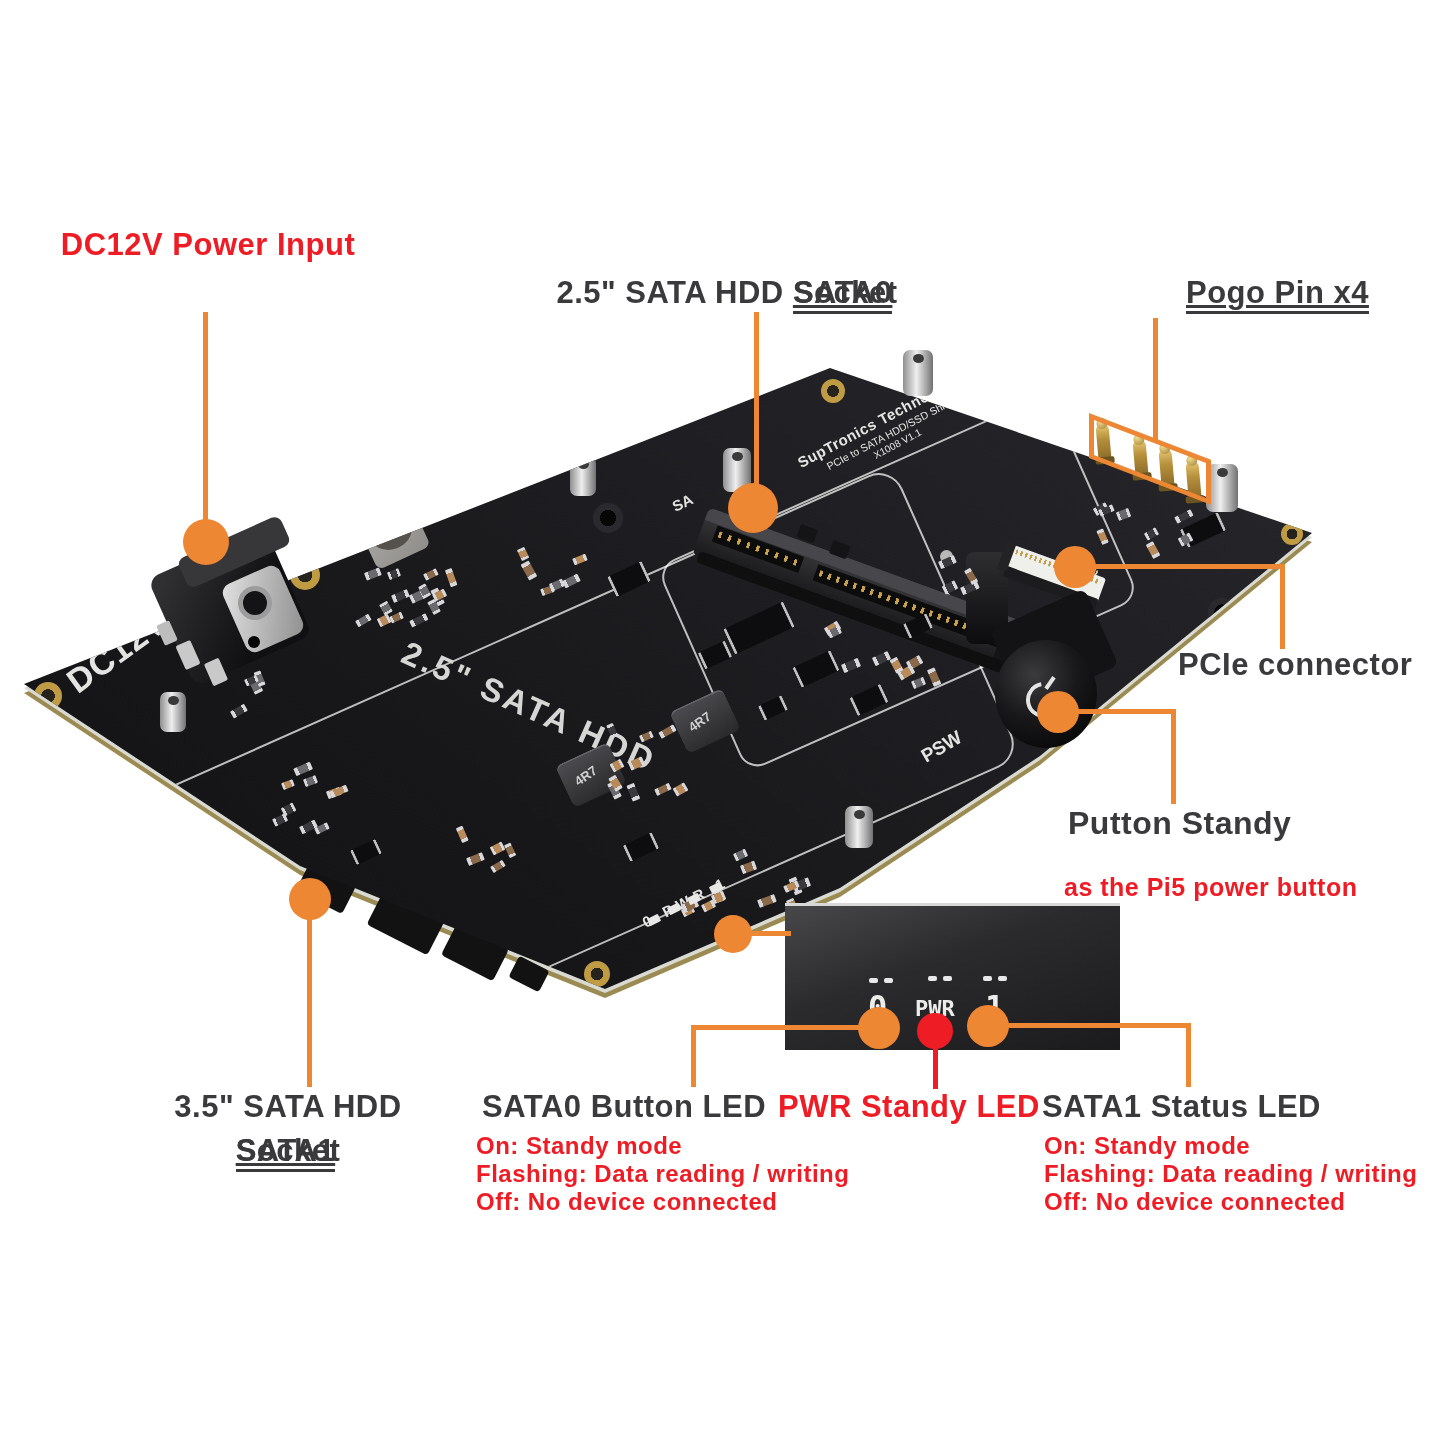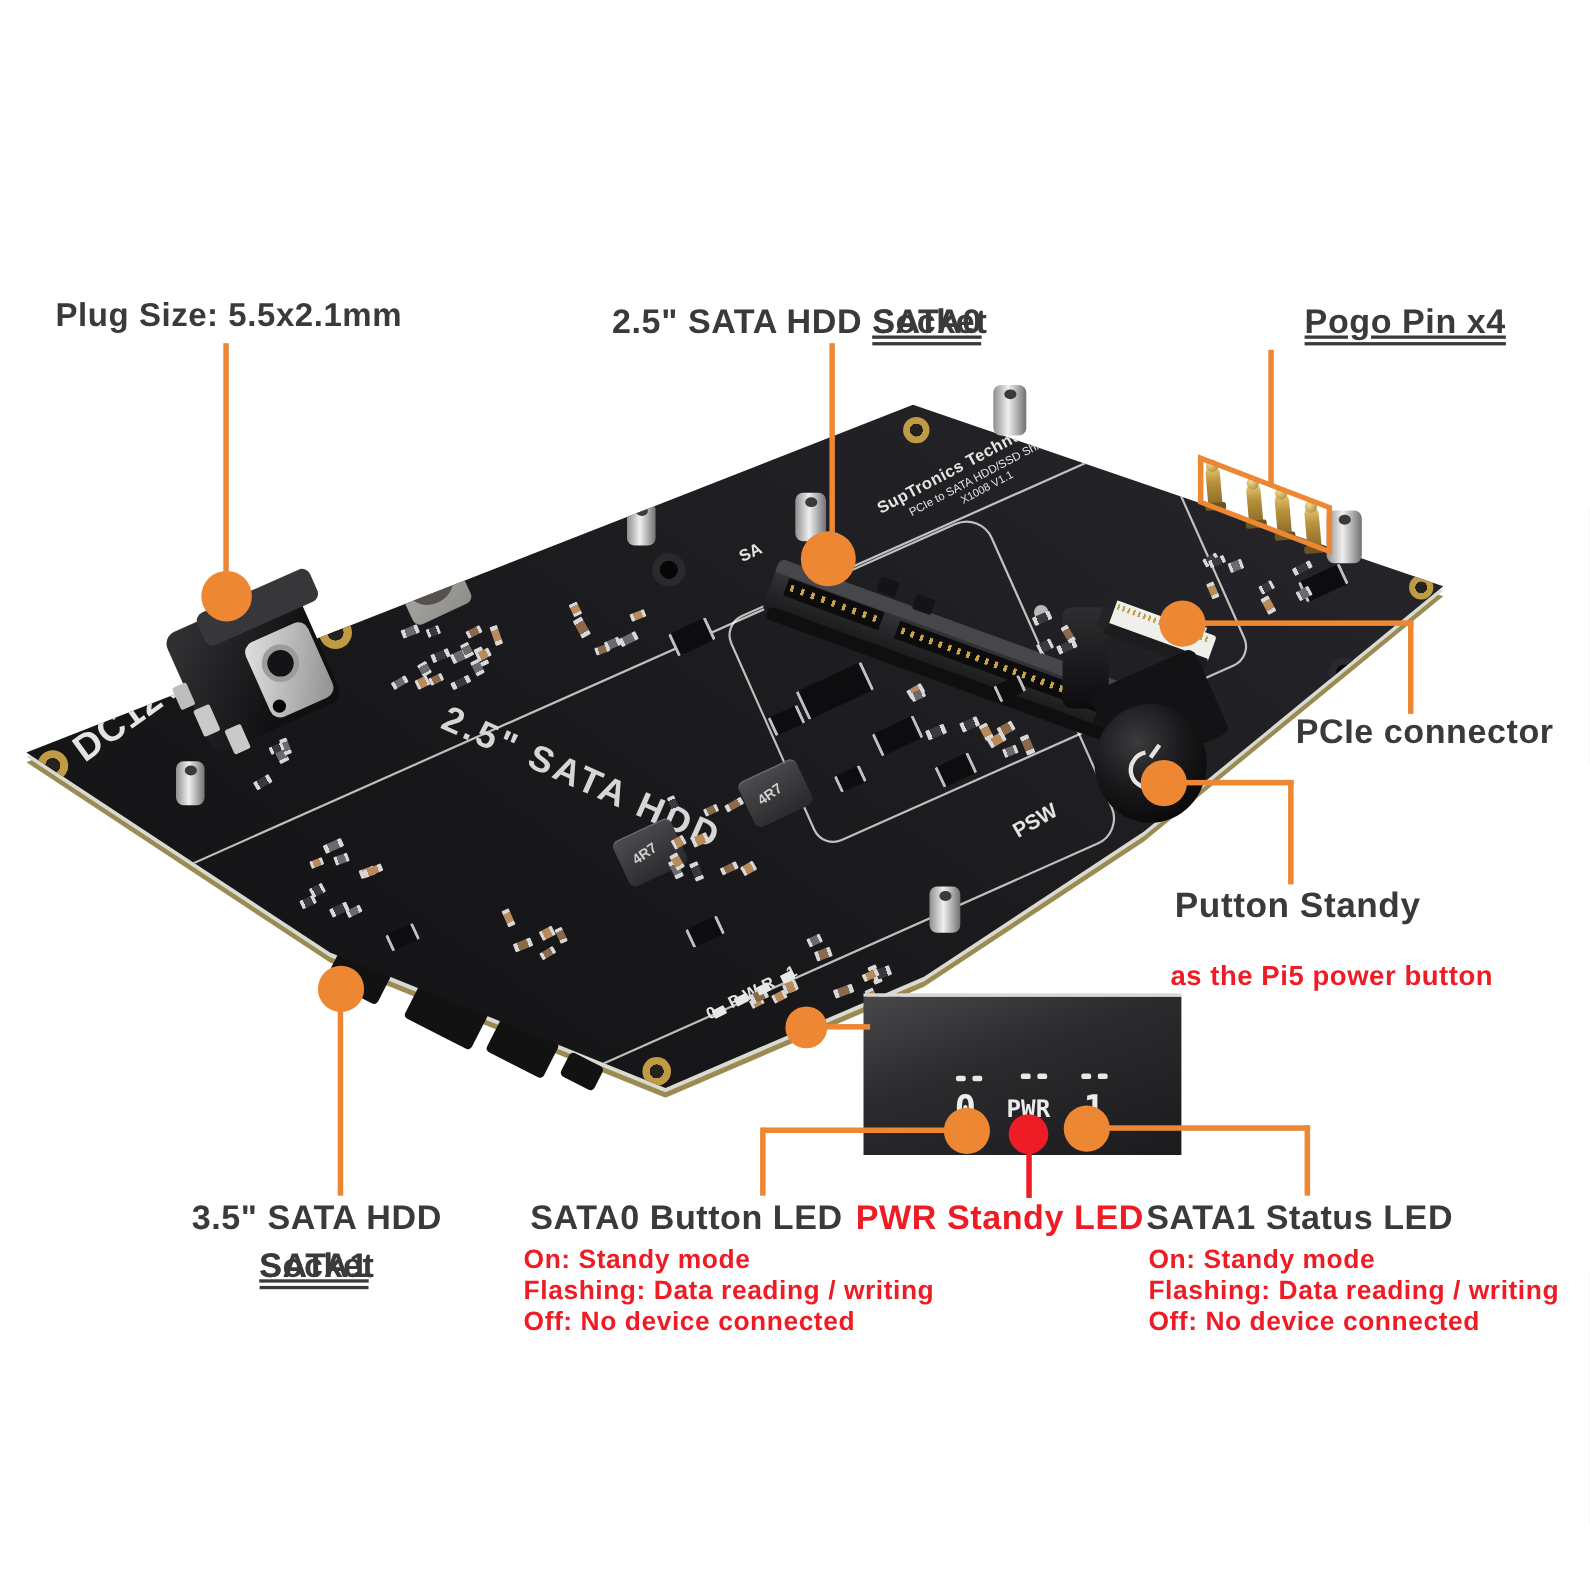--- a/index.html
+++ b/index.html
@@ -29,21 +29,21 @@
 
   
   .lbl{font-weight:bold;white-space:nowrap;letter-spacing:.5px;line-height:1.1;}
   .lbl.center{text-align:center;}
   .dark{color:var(--dark);} .redtxt{color:var(--red);}
   .t31{font-size:31px;} .t30{font-size:30px;} .t32{font-size:32px;}
   .t25{font-size:25px;} .t24{font-size:24px;}
   .u{border-bottom:3px solid currentColor;padding-bottom:1px;position:static;text-decoration:underline;}
 
   
-  #inset{left:785px;top:903px;width:289px;height:147px;border-top:3px solid #d8d8d8;
+  #inset{left:785px;top:903px;width:335px;height:147px;border-top:3px solid #d8d8d8;
     background:linear-gradient(160deg,#48484b 0%,#2b2b2d 40%,#1b1b1d 100%);}
   .mono{font-family:"DejaVu Sans Mono",monospace;font-weight:bold;color:#ececea;}
   .ledchip{width:20px;height:12px;background:#efefed;border-radius:1px;}
   .ledchip i{position:absolute;left:6px;top:2px;width:8px;height:8px;background:#3a332a;}
   .brk{width:9px;height:5px;background:#e8e8e8;border-radius:2px;}
 </style>
 </head>
 <body>
 
 <div id="canvas">
@@ -309,21 +309,21 @@
       <span style="position: absolute; left: 1054px; top: 546px; width: 42px; height: 42px; border-radius: 50%; background: rgb(237, 135, 51);"></span>
       <span style="position: absolute; left: 1037px; top: 691px; width: 42px; height: 42px; border-radius: 50%; background: rgb(237, 135, 51);"></span>
       <span style="position: absolute; left: 714px; top: 915px; width: 38px; height: 38px; border-radius: 50%; background: rgb(237, 135, 51);"></span>
       <span style="position: absolute; left: 858px; top: 1007px; width: 42px; height: 42px; border-radius: 50%; background: rgb(237, 135, 51);"></span>
       <span style="position: absolute; left: 967px; top: 1005px; width: 42px; height: 42px; border-radius: 50%; background: rgb(237, 135, 51);"></span>
       <span style="position: absolute; left: 289px; top: 878px; width: 42px; height: 42px; border-radius: 50%; background: rgb(237, 135, 51);"></span>
       <span style="position: absolute; left: 917px; top: 1013px; width: 36px; height: 36px; border-radius: 50%; background: rgb(238, 28, 37);"></span>
     </div>
   <div id="pogo-box"></div>
 
-  <div class="lbl dark t30 center" style="left:28px;top:270px;width:360px;">Plug Size: 5.5x2.1mm</div>
+  <div class="lbl redtxt t31 center" style="left:38px;top:228px;width:340px;">DC12V Power Input</div>
 
   <div class="lbl dark t31 center" style="left:462px;top:276px;width:530px;">
     <span style="position:static;">2.5" SATA HDD </span><span class="u">SATA0</span><span style="position:static;"> Socket</span>
   </div>
 
   <div class="lbl dark t31 center" style="left:1038px;top:276px;width:296px;">
     <span class="u">Pogo Pin x4</span>
   </div>
 
   <div class="lbl dark t31" style="left:1178px;top:648px;">PCIe connector</div>

